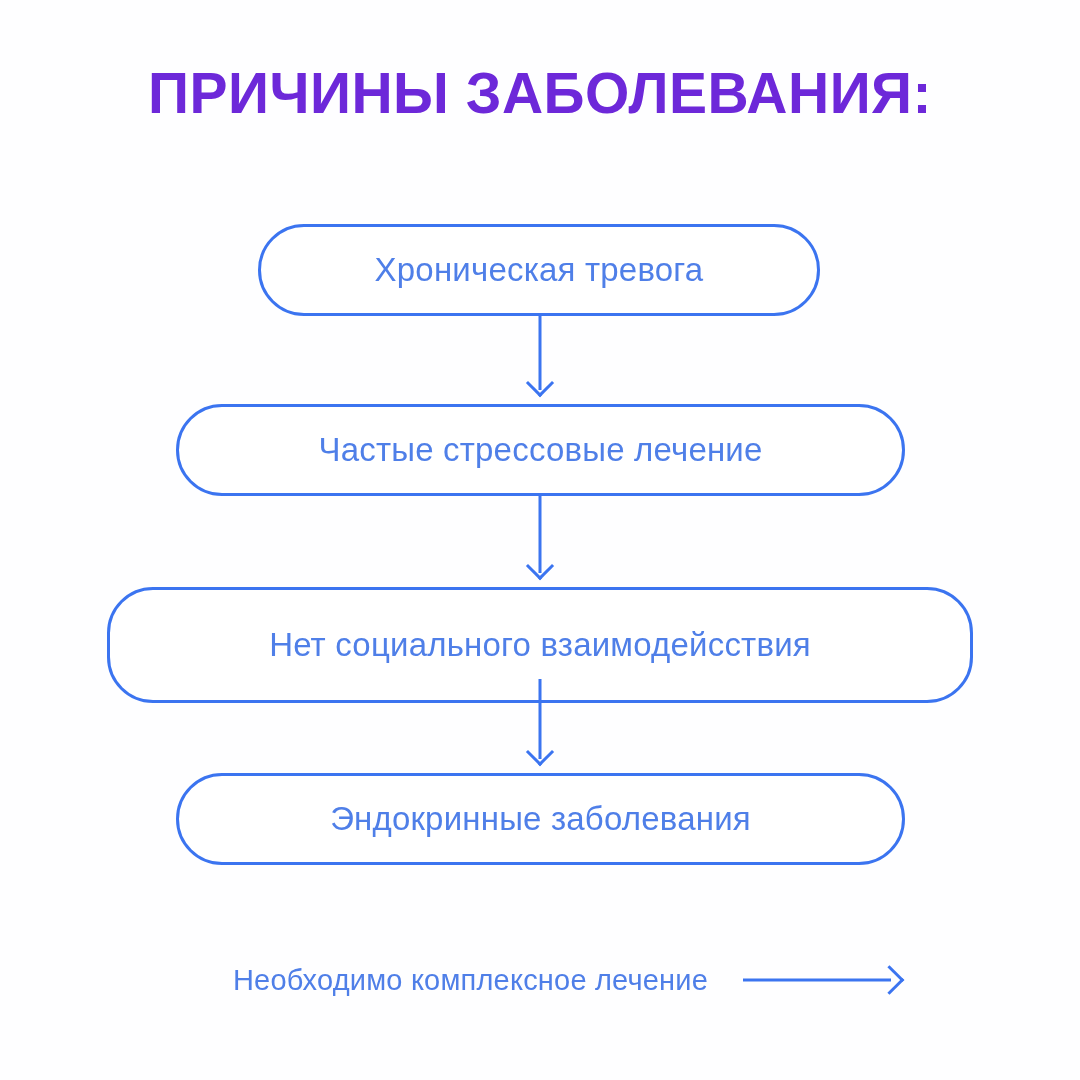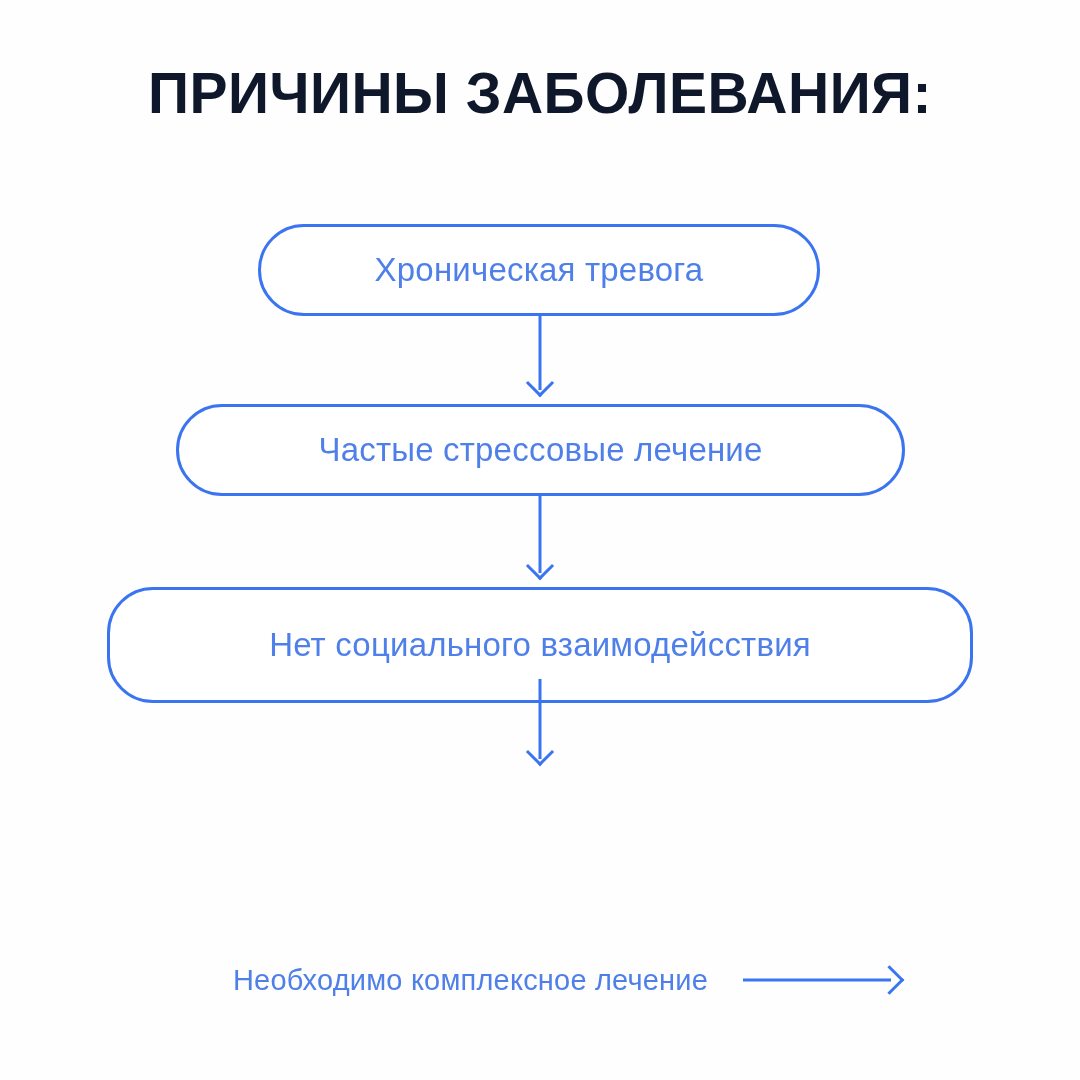--- a/index.html
+++ b/index.html
@@ -27,21 +27,21 @@
   
   .title {
     position: absolute;
     left: 0;
     top: 62px;
     width: 1080px;
     text-align: center;
     font-size: 57px;
     font-weight: 700;
     letter-spacing: 0.5px;
-    color: #0f172a;
+    color: #6d28d9;
     line-height: 1.1;
     white-space: nowrap;
   }
 
   
   .flow {
     position: absolute;
     left: 0;
     top: 0;
     width: 1080px;
@@ -175,20 +175,21 @@
       <span class="head"></span>
     </div>
 
     <div class="node node-3">Нет социального взаимодейсствия</div>
 
     <div class="connector connector-3">
       <span class="stem"></span>
       <span class="head"></span>
     </div>
 
+    <div class="node node-4">Эндокринные заболевания</div>
 
   </div>
 
   <div class="footer">
     <span class="footer-text">Необходимо комплексное лечение</span>
     <span class="footer-arrow">
       <span class="shaft"></span>
       <span class="tip"></span>
     </span>
   </div>

